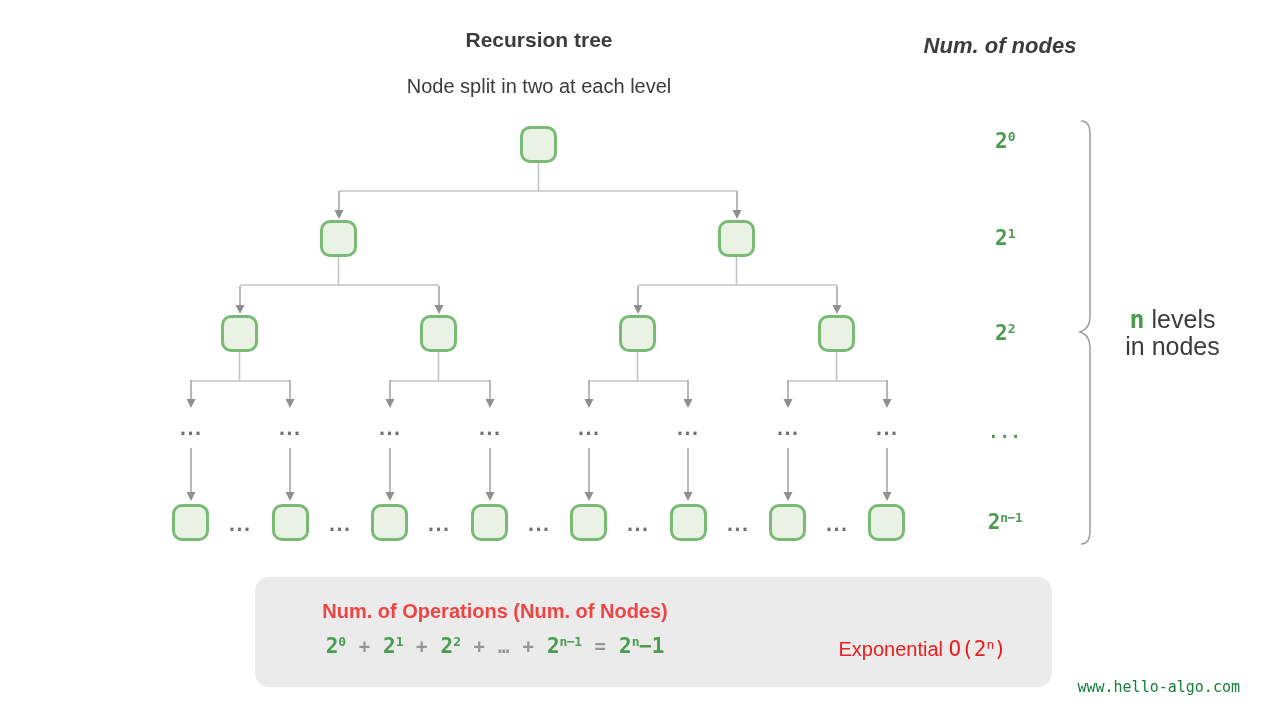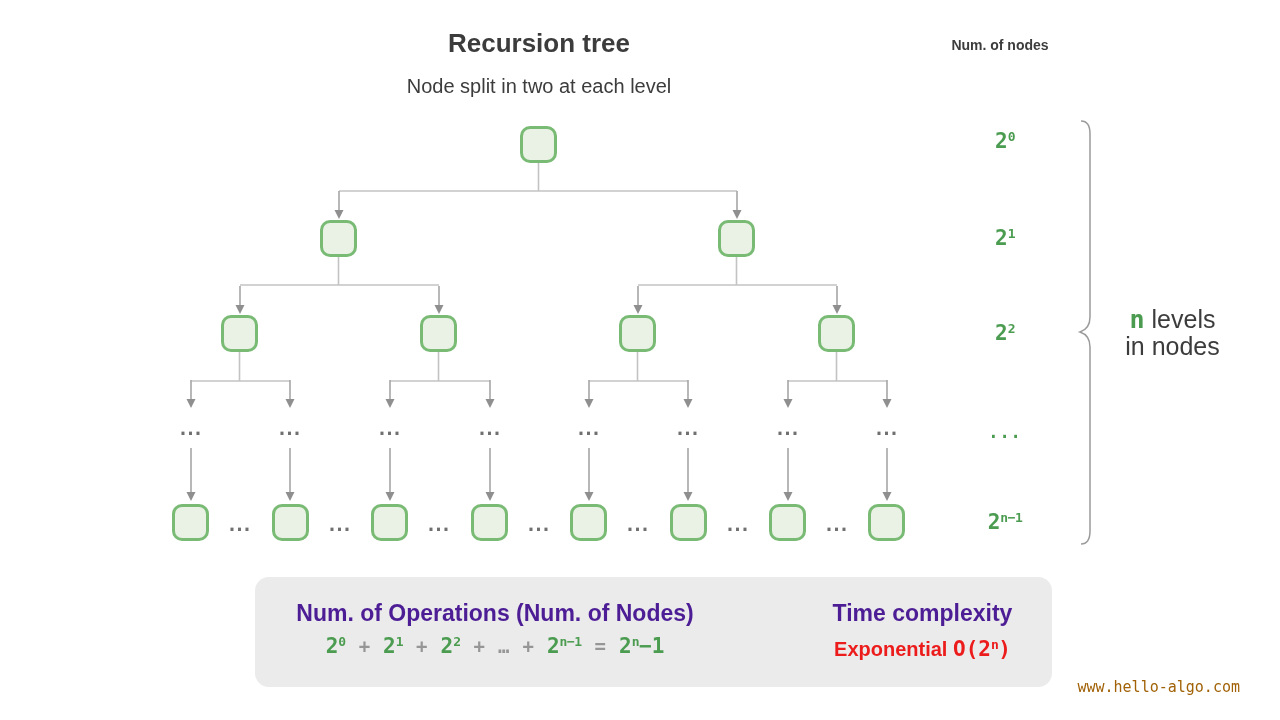--- a/index.html
+++ b/index.html
@@ -6,23 +6,23 @@
   #stage{
     position:relative;width:1280px;height:720px;background:#ffffff;overflow:hidden;
     font-family:"Liberation Sans", sans-serif;color:#3c3c3c;
   }
   .abs{position:absolute;}
   .center{text-align:center;}
   .green{color:#4b9c50;}
   .red{color:#ed1c1c;}
 
   
-  .title{font-size:26px;font-weight:bold;}
+  .title{font-size:21px;font-weight:bold;}
   .subtitle{font-size:20px;}
-  .col-header{font-size:14px;font-weight:bold;line-height:29px;}
+  .col-header{font-size:22px;font-weight:bold;line-height:29px;font-style:italic;}
 
   
   .node{
     position:absolute;width:37px;height:37px;box-sizing:border-box;
     background:#e9f2e4;border:3px solid #79bb74;border-radius:10px;
   }
 
   
   .tree-dots{
     position:absolute;width:30px;text-align:center;
@@ -39,32 +39,32 @@
   .sup{font-size:0.62em;position:relative;top:-0.55em;letter-spacing:-0.5px;}
 
   .brace-note{font-size:25px;line-height:27px;}
   .brace-note .n-char{font-family:"DejaVu Sans Mono", monospace;font-weight:bold;color:#4b9c50;}
 
   
   .summary-box{
     position:absolute;left:255px;top:577px;width:797px;height:110px;
     background:#ebebeb;border-radius:14px;
   }
-  .box-heading{font-size:23px;font-weight:bold;color:#4c1d95;}
+  .box-heading{font-size:20px;font-weight:bold;color:#ef4444;}
   .formula{
     display:flex;justify-content:center;align-items:baseline;gap:13px;
     font-family:"DejaVu Sans Mono", monospace;font-weight:bold;font-size:21px;
   }
   .formula .op{font-size:19px;color:#969696;}
-  .complexity{font-size:20px;font-weight:bold;}
+  .complexity{font-size:20px;font-weight:normal;}
   .complexity .big-o{font-family:"DejaVu Sans Mono", monospace;font-size:21px;}
 
   .watermark{
     position:absolute;left:1040px;top:678px;width:200px;text-align:right;
-    font-family:"DejaVu Sans Mono", monospace;font-size:15px;color:#a16207;
+    font-family:"DejaVu Sans Mono", monospace;font-size:15px;color:#15803d;
   }
 </style>
 </head>
 <body>
 
 <div id="stage">
 
   <svg class="abs" width="1280" height="720" viewBox="0 0 1280 720" style="left:0;top:0;pointer-events:none;">
     <defs>
       <g id="arr-s">
@@ -190,21 +190,20 @@
     <span class="op">+</span>
     <span class="green"><span>2</span><span class="sup">2</span></span>
     <span class="op">+</span>
     <span class="op">…</span>
     <span class="op">+</span>
     <span class="green"><span>2</span><span class="sup">n−1</span></span>
     <span class="op">=</span>
     <span class="green"><span>2</span><span class="sup">n</span><span>−1</span></span>
   </div>
 
-  <div class="abs center box-heading" style="left:815px;top:600px;width:215px;">Time complexity</div>
 
   <div class="abs center complexity" style="left:805px;top:637px;width:235px;">
     <span class="red">Exponential</span>
     <span class="red big-o"><span>O(</span><span>2</span><span class="sup">n</span><span>)</span></span>
   </div>
 
   <div class="watermark">www.hello-algo.com</div>
 
 </div>
 

